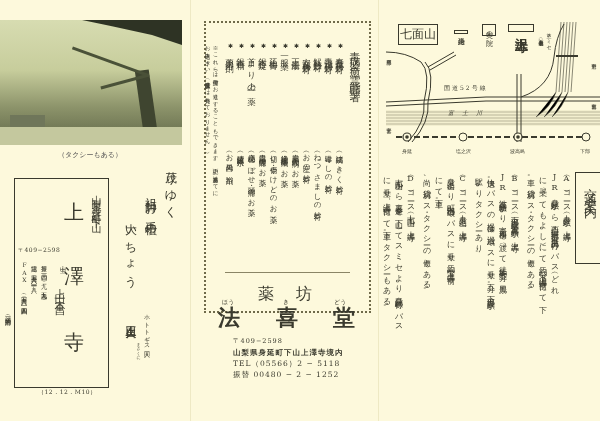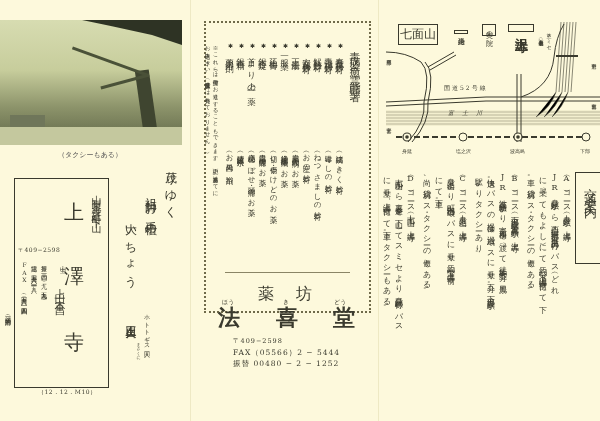--- a/index.html
+++ b/index.html
@@ -108,21 +108,22 @@
 
 <div class="abs shop" style="left:258px;top:284px;letter-spacing:22px;">薬坊</div>
 <div class="abs ruby" style="left:222px;top:298px;">ほう</div>
 <div class="abs ruby" style="left:283px;top:298px;">き</div>
 <div class="abs ruby" style="left:334px;top:298px;">どう</div>
 <div class="abs shopbig" style="left:218px;top:303px;">法</div>
 <div class="abs shopbig" style="left:276px;top:303px;">喜</div>
 <div class="abs shopbig" style="left:333px;top:303px;">堂</div>
 <div class="abs contact" style="left:233px;top:336px;">
   <div style="font-size:6.5px;">〒409−2598</div>
-  <div>FAX（05566）2 − 5444</div>
+  <div style="font-weight:bold;">山梨県身延町下山上澤寺境内</div>
+  <div>TEL（05566）2 − 5118</div>
   <div>振替 00480 − 2 − 1252</div>
 </div>
 
 <div class="abs map">
   <svg width="214" height="135" viewBox="0 0 214 135">
 
     <rect x="0" y="98" width="214" height="16" fill="#f3efcf" stroke="none"></rect>
     <g stroke="#7c7a62" stroke-width="0.5">
       <line x1="0" y1="100" x2="214" y2="100"></line>
         <line x1="0" y1="103" x2="214" y2="103"></line>

